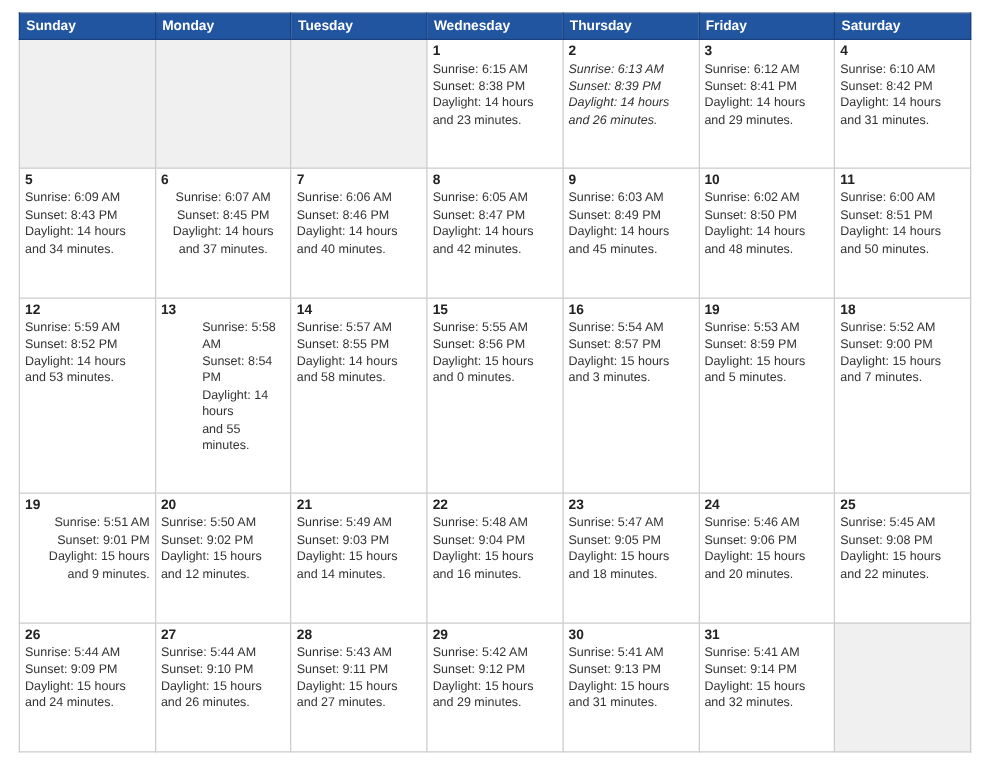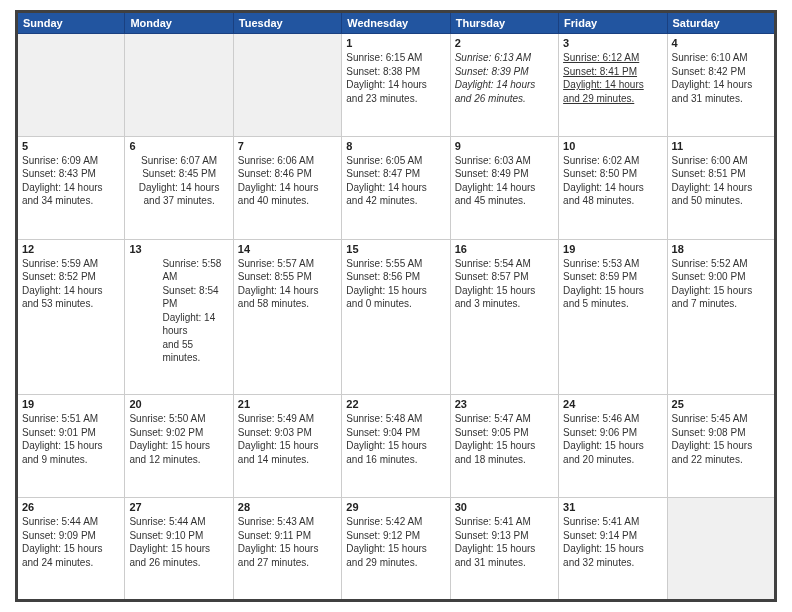--- a/index.html
+++ b/index.html
@@ -47,21 +47,21 @@
       font-size: 30px;
       font-weight: bold;
       color: #1a3a5c;
     }
     .title-location {
       font-size: 13px;
       color: #333;
     }
     .calendar {
       flex: 1;
-      border: 3px solid #404040;
+      border: 1px solid #404040;
       border-collapse: collapse;
       width: 100%;
       table-layout: fixed;
     }
     .calendar th {
       background: #2255a0;
       color: #fff;
       font-size: 11px;
       font-weight: bold;
       padding: 4px 5px;
@@ -124,21 +124,21 @@
           </td>
           <td>
             <span class="day-num">2</span>
             <div class="cell-text" style="white-space: pre-line; font-style: italic;">Sunrise: 6:13 AM
 Sunset: 8:39 PM
 Daylight: 14 hours
 and 26 minutes.</div>
           </td>
           <td>
             <span class="day-num">3</span>
-            <div class="cell-text" style="white-space: pre-line; text-decoration: underline;">Sunrise: 6:12 AM
+            <div class="cell-text" style="white-space: pre-line;">Sunrise: 6:12 AM
 Sunset: 8:41 PM
 Daylight: 14 hours
 and 29 minutes.</div>
           </td>
           <td>
             <span class="day-num">4</span>
             <div class="cell-text" style="white-space: pre-line;">Sunrise: 6:10 AM
 Sunset: 8:42 PM
 Daylight: 14 hours
 and 31 minutes.</div>
@@ -242,21 +242,21 @@
             <span class="day-num">18</span>
             <div class="cell-text" style="white-space: pre-line;">Sunrise: 5:52 AM
 Sunset: 9:00 PM
 Daylight: 15 hours
 and 7 minutes.</div>
           </td>
         </tr>
         <tr>
           <td>
             <span class="day-num">19</span>
-            <div class="cell-text" style="white-space: pre-line;">Sunrise: 5:51 AM
+            <div class="cell-text" style="white-space: pre-line; text-align: right;">Sunrise: 5:51 AM
 Sunset: 9:01 PM
 Daylight: 15 hours
 and 9 minutes.</div>
           </td>
           <td>
             <span class="day-num">20</span>
             <div class="cell-text" style="white-space: pre-line;">Sunrise: 5:50 AM
 Sunset: 9:02 PM
 Daylight: 15 hours
 and 12 minutes.</div>

